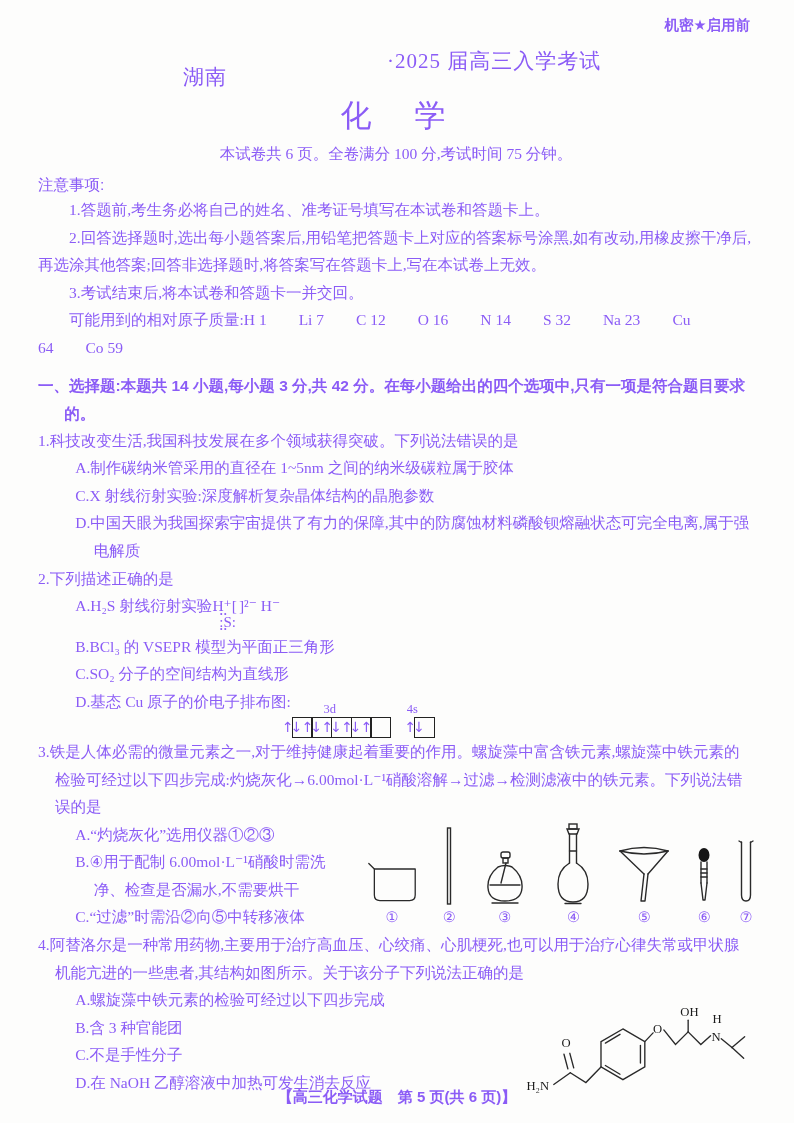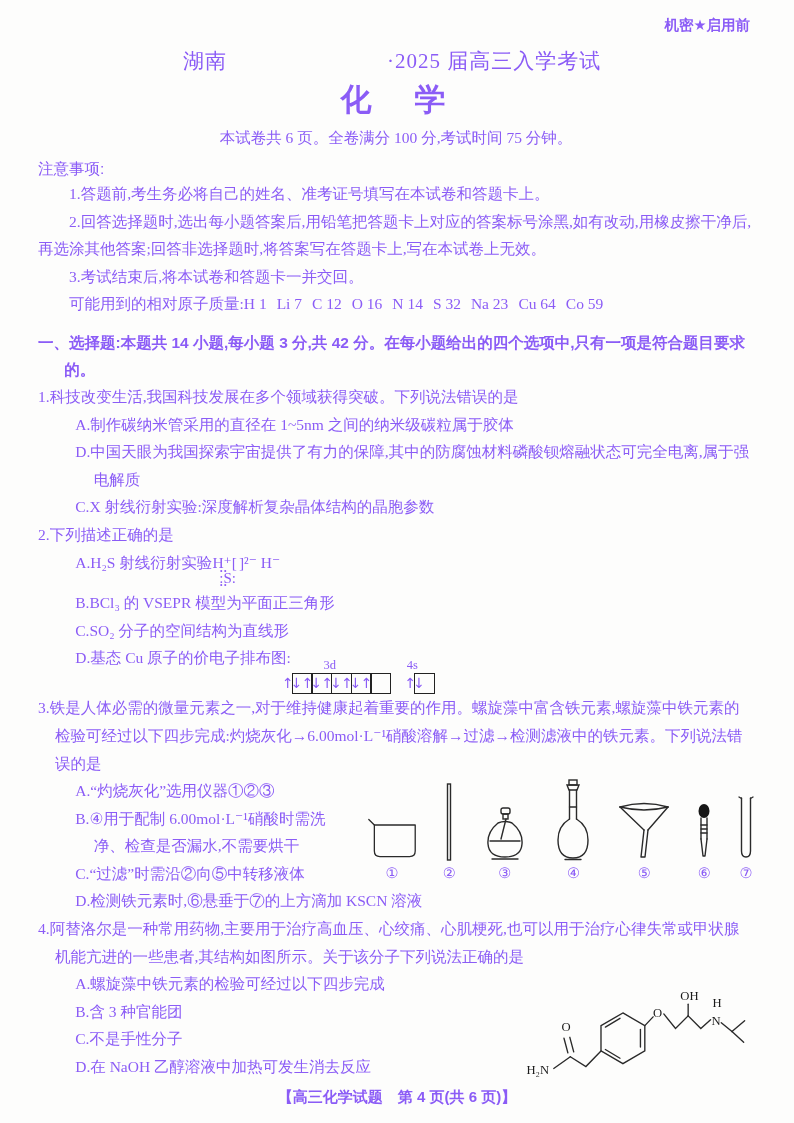--- a/index.html
+++ b/index.html
@@ -13,33 +13,33 @@
     font-size:15.5px;
     overflow:hidden;
   }
   .content{padding:16px 40px 0 38px;}
   .classification{
     text-align:right;font-weight:700;font-size:14.5px;
     font-family:"Liberation Sans","DejaVu Sans",sans-serif;
     padding-right:4px;
   }
   .exam-line{display:flex;margin-top:12px;font-size:21px;letter-spacing:1px;}
-  .exam-line .region{margin-left:145px;}
+  .exam-line .region{margin-left:145px;margin-top:16px;}
   .exam-line .exam-name{margin-left:160px;}
   .subject-title{
-    text-align:center;font-size:31px;font-weight:700;margin-top:4px;
+    text-align:center;font-size:31px;font-weight:400;margin-top:4px;
     font-family:"Liberation Sans","DejaVu Sans",sans-serif;letter-spacing:6px;
   }
   .paper-info{text-align:center;font-size:15.5px;margin-top:7px;}
   .notes-title{font-weight:400;font-size:15.5px;margin-top:10px;
     font-family:"Liberation Sans","DejaVu Sans",sans-serif;}
   p{margin:0;line-height:1.78;}
   .note{ text-indent:2em; }
   .masses{ text-indent:2em; }
-  .masses .mass-item{margin-left:10px;}
+  .masses .mass-item{margin-left:32px;}
   .section-title{
     margin-top:11px;font-weight:700;
     font-family:"Liberation Sans","DejaVu Sans",sans-serif;
     padding-left:1.7em;text-indent:-1.7em;line-height:1.75;
   }
   .q-stem{padding-left:1.1em;text-indent:-1.1em;}
   .opt{padding-left:3.6em;text-indent:-1.2em;}
   
   .eform{display:inline-flex;flex-direction:column;align-items:center;
     vertical-align:-0.45em;line-height:0.55;margin:0 1px;}
@@ -95,22 +95,22 @@
     <p class="note">2.回答选择题时,选出每小题答案后,用铅笔把答题卡上对应的答案标号涂黑,如有改动,用橡皮擦干净后,再选涂其他答案;回答非选择题时,将答案写在答题卡上,写在本试卷上无效。</p>
     <p class="note">3.考试结束后,将本试卷和答题卡一并交回。</p>
 
     <p class="masses"><span>可能用到的相对原子质量:</span><span class="mass-item" style="margin-left:0">H 1</span><span class="mass-item">Li 7</span><span class="mass-item">C 12</span><span class="mass-item">O 16</span><span class="mass-item">N 14</span><span class="mass-item">S 32</span><span class="mass-item">Na 23</span><span class="mass-item">Cu 64</span><span class="mass-item">Co 59</span></p>
 
     <p class="section-title">一、选择题:本题共 14 小题,每小题 3 分,共 42 分。在每小题给出的四个选项中,只有一项是符合题目要求的。</p>
 
     <div>
       <p class="q-stem"><span>1.</span><span>科技改变生活,我国科技发展在多个领域获得突破。下列说法错误的是</span></p>
       <p class="opt">A.制作碳纳米管采用的直径在 1~5nm 之间的纳米级碳粒属于胶体</p>
+      <p class="opt">C.X 射线衍射实验:深度解析复杂晶体结构的晶胞参数</p>
       <p class="opt">D.中国天眼为我国探索宇宙提供了有力的保障,其中的防腐蚀材料磷酸钡熔融状态可完全电离,属于强电解质</p>
-      <p class="opt">C.X 射线衍射实验:深度解析复杂晶体结构的晶胞参数</p>
     </div>
 
     <div>
       <p class="q-stem"><span>2.</span><span>下列描述正确的是</span></p>
       <p class="opt"><span>A.H₂S 射线衍射实验</span><span class="eform-line"><span>H⁺[</span><span class="eform">
               <span class="dots">··</span>
               <span class="mid">:S:</span>
               <span class="dots">··</span>
             </span><span>]²⁻ H⁻</span></span></p>
       <p class="opt">B.BCl₃ 的 VSEPR 模型为平面正三角形</p>
@@ -197,21 +197,20 @@
             <path class="ln" d="M1 2 L3.5 3.5 M15 2 L12.5 3.5"></path>
             <path class="ln" d="M3.5 3 V56 Q3.5 62 8 62 Q12.5 62 12.5 56 V3"></path>
           </svg>
           <div class="app-label">⑦</div>
         </div>
       </div>
 
       <p class="opt">A.“灼烧灰化”选用仪器①②③</p>
       <p class="opt">B.④用于配制 6.00mol·L⁻¹硝酸时需洗净、检查是否漏水,不需要烘干</p>
       <p class="opt">C.“过滤”时需沿②向⑤中转移液体</p>
-      <p class="opt">D.检测铁元素时,⑥悬垂于⑦的上方滴加 KSCN 溶液</p>
       <div class="clear"></div>
     </div>
 
     <div>
       <p class="q-stem"><span>4.</span><span>阿替洛尔是一种常用药物,主要用于治疗高血压、心绞痛、心肌梗死,也可以用于治疗心律失常或甲状腺机能亢进的一些患者,其结构如图所示。关于该分子下列说法正确的是</span></p>
 
       <div class="q4-figure">
         <svg class="mol-svg" width="232" height="112" viewBox="0 0 235 115">
 
           <polygon points="102,40 124.5,53 124.5,79 102,92 79.5,79 79.5,53" fill="none" stroke="#2a2a2a" stroke-width="1.4"></polygon>
@@ -242,14 +241,14 @@
 
       <p class="opt">A.螺旋藻中铁元素的检验可经过以下四步完成</p>
       <p class="opt">B.含 3 种官能团</p>
       <p class="opt">C.不是手性分子</p>
       <p class="opt">D.在 NaOH 乙醇溶液中加热可发生消去反应</p>
       <div class="clear"></div>
     </div>
 
   </div>
 
-  <div class="footer">【高三化学试题　第 4 页(共 6 页)】</div>
+  <div class="footer">【高三化学试题　第 5 页(共 6 页)】</div>
 </div>
 
 </body></html>

